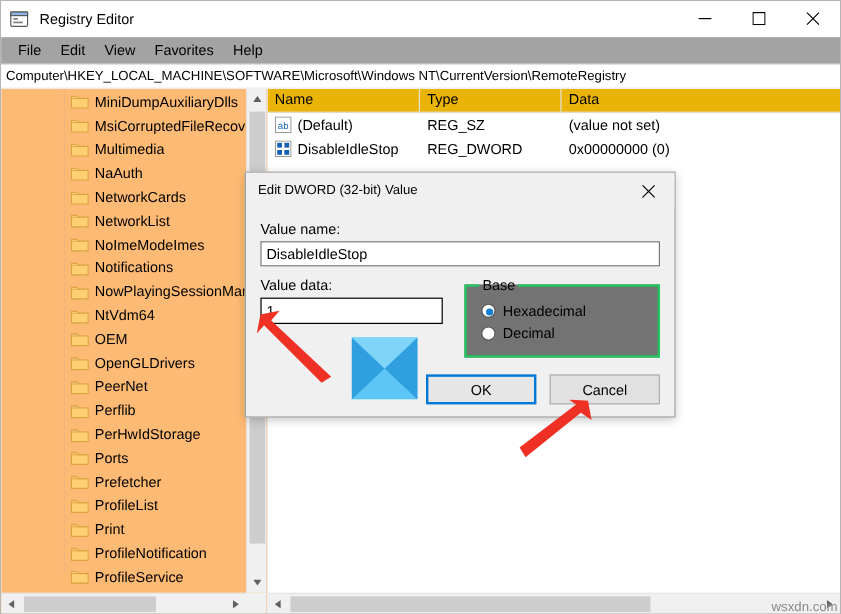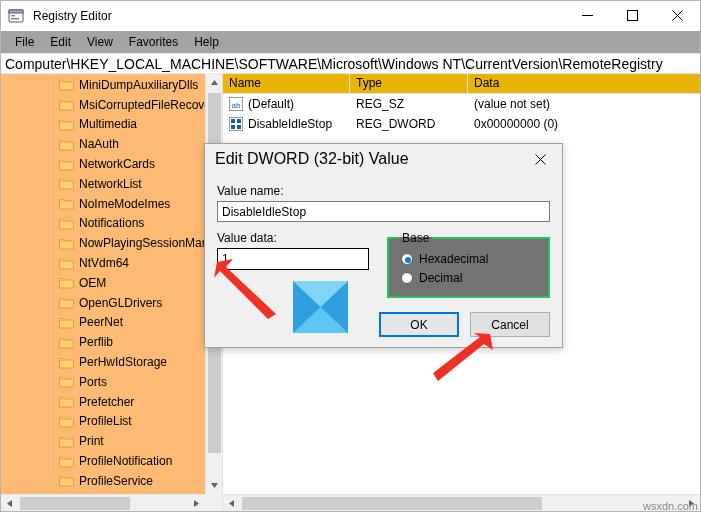--- a/index.html
+++ b/index.html
@@ -47,21 +47,21 @@
     background:#a3a3a3;
   }
   #menubar .mi {
     padding:2px 8px; font-size:12px; color:#000;
   }
   
   #addressbar {
     height:20px; min-height:20px;
     display:flex; align-items:center;
     padding-left:4px;
-    font-size:14px;
+    font-size:11px;
     background:#ffffff;
     border-bottom:1px solid #e9e9e9;
   }
   
   #body {
     flex:1; display:flex; position:relative; overflow:hidden;
     background:#ffffff;
   }
   
   #treepane {
@@ -144,21 +144,21 @@
     background:#f0f0f0;
     border:1px solid #a0a0a0;
     box-shadow:0 2px 8px rgba(0,0,0,.22);
     z-index:30;
     display:flex; flex-direction:column;
   }
   #dlg-title {
     height:30px; display:flex; align-items:center;
     background:#f0f0f0; padding-left:10px;
   }
-  #dlg-title .t { flex:1; font-size:16px; color:#000; }
+  #dlg-title .t { flex:1; font-size:11px; color:#000; }
   #dlg-close {
     width:44px; height:30px; display:flex; align-items:center; justify-content:center;
     font-size:13px; color:#000;
   }
   #dlg-body { flex:1; position:relative; padding:10px 12px 0 12px; }
   .dlg-label { font-size:12px; color:#000; margin-bottom:3px; }
   .dlg-input {
     background:#fff; border:1px solid #7a7a7a;
     height:21px; font-size:12px; padding:2px 4px;
     font-family:"Liberation Sans", sans-serif;
@@ -185,21 +185,21 @@
     margin-right:6px; position:relative; flex:0 0 auto;
   }
   .radio.on::after {
     content:""; position:absolute; left:3px; top:3px; width:6px; height:6px;
     border-radius:50%; background:#0f7fd4;
   }
   #dlg-buttons {
     position:absolute; right:12px; bottom:10px; display:flex; gap:11px;
   }
   .dlg-btn {
-    width:80px; height:25px; font-size:12px;
+    width:92px; height:25px; font-size:12px;
     background:#e1e1e1; border:1px solid #adadad; color:#000;
     display:flex; align-items:center; justify-content:center;
   }
   .dlg-btn.default { border:2px solid #0078d7; background:#e6e6e6; }
   
   #winlogo {
     position:absolute; left:293px; top:281px; width:55px; height:52px; z-index:35;
   }
   
   .arrow { position:absolute; z-index:40; }

